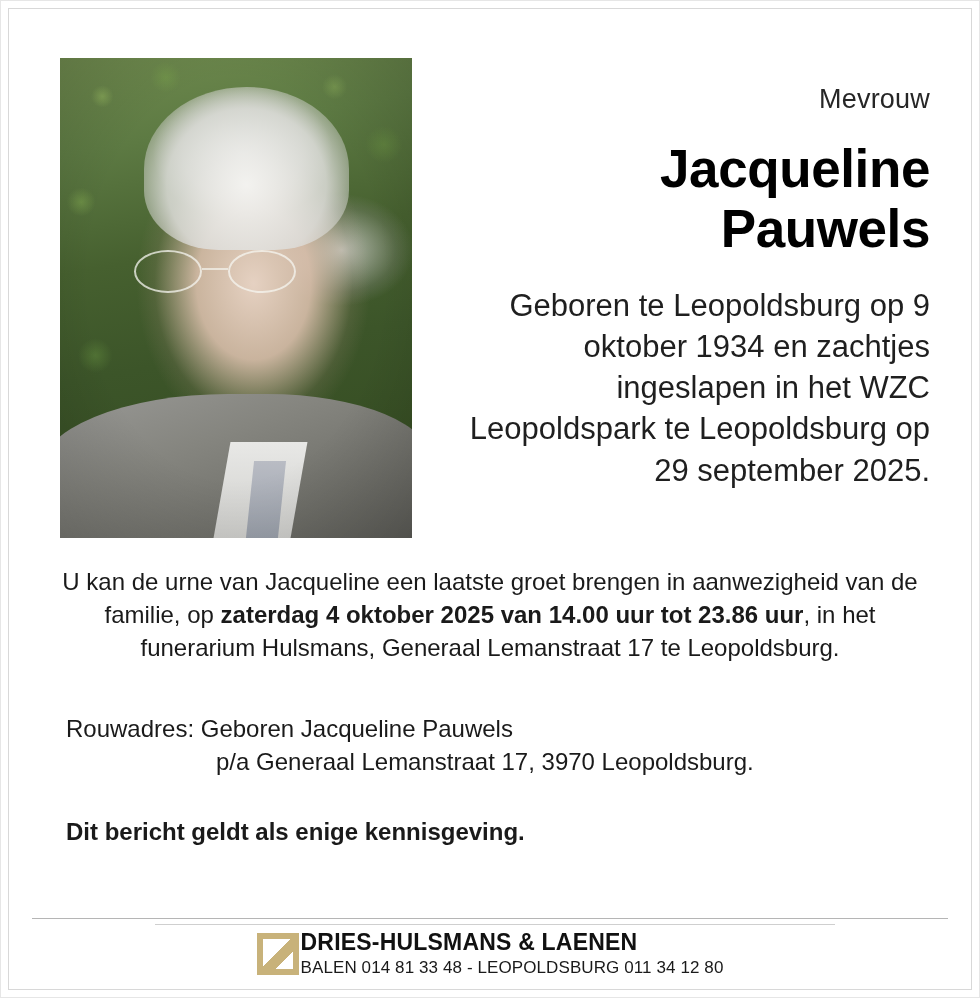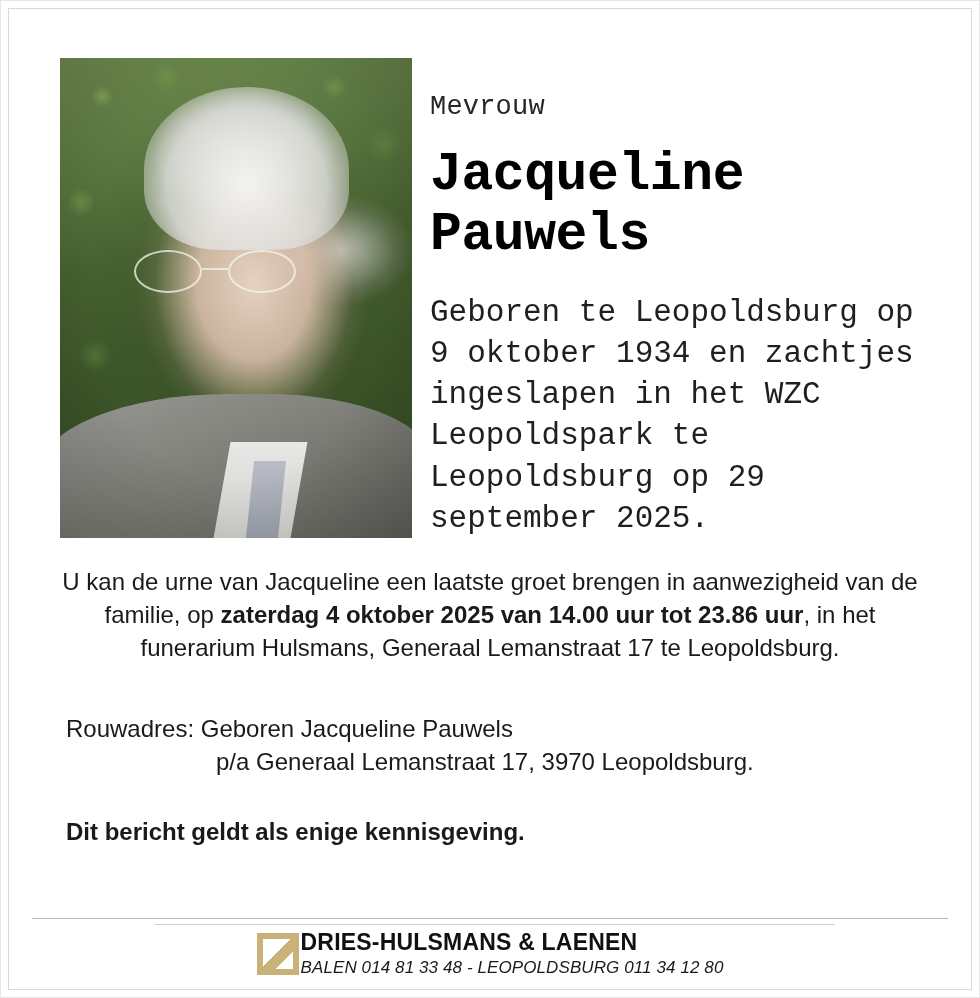--- a/index.html
+++ b/index.html
@@ -141,24 +141,23 @@
   }
   .portrait .vignette {
     position: absolute;
     inset: 0;
     background: radial-gradient(ellipse 76% 76% at 50% 46%, rgba(0,0,0,0) 55%, rgba(0,0,0,0.18) 100%);
   }
 
   .name-block {
     position: absolute;
     left: 430px;
-    top: 92px;
+    top: 84px;
     width: 500px;
-    text-align: left;
-    font-family: Liberation Mono, monospace;
+    text-align: right;
   }
   .salutation {
     font-size: 27px;
     color: #262626;
     letter-spacing: 0.2px;
     margin-bottom: 24px;
   }
   .full-name {
     font-size: 53px;
     font-weight: bold;
@@ -249,21 +248,20 @@
     letter-spacing: 0.2px;
     color: #111111;
     line-height: 1.12;
   }
   .footer-contact {
     font-size: 17px;
     color: #1a1a1a;
     letter-spacing: 0.1px;
     line-height: 1.2;
     margin-top: 2px;
-    font-style: italic;
   }
 </style>
 </head>
 <body>
 
 <div class="page">
   <div class="outer-edge"></div>
   <div class="border-frame"></div>
 
   <div class="top">

